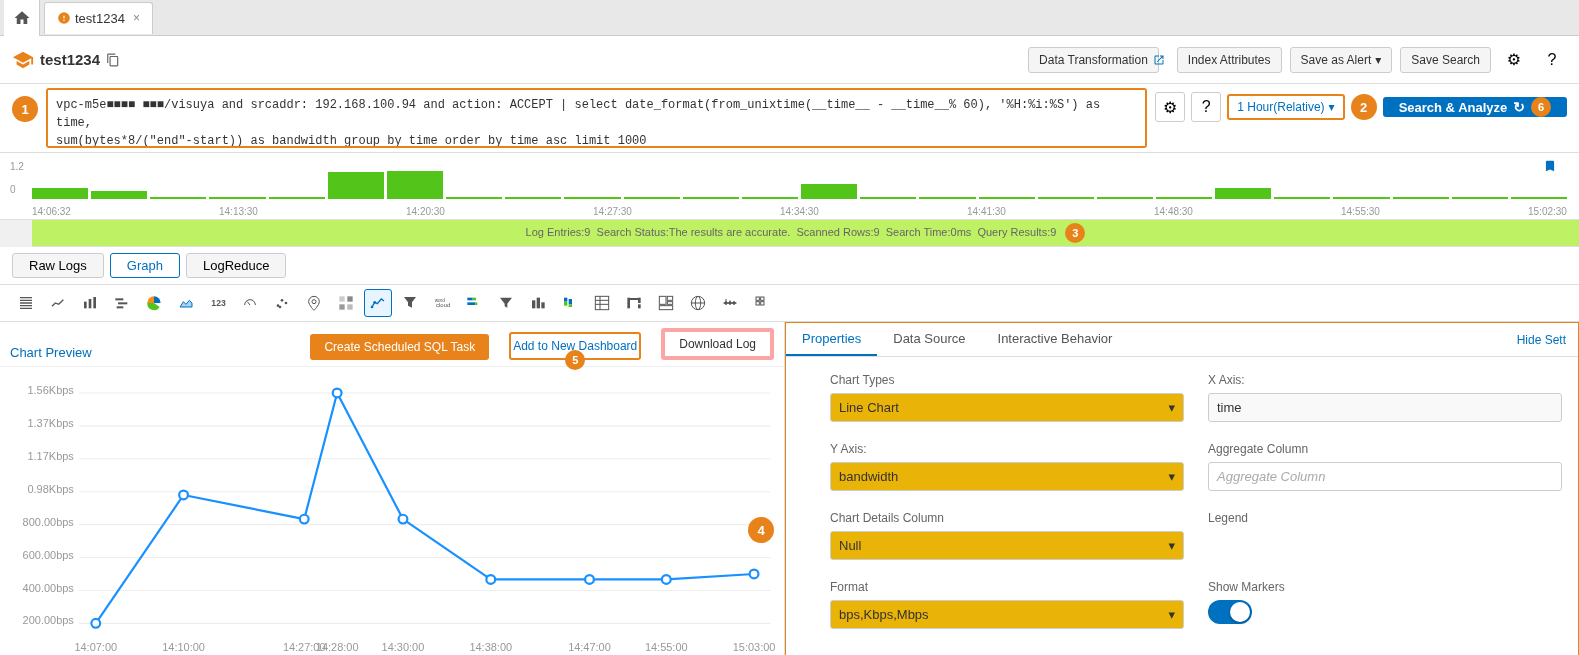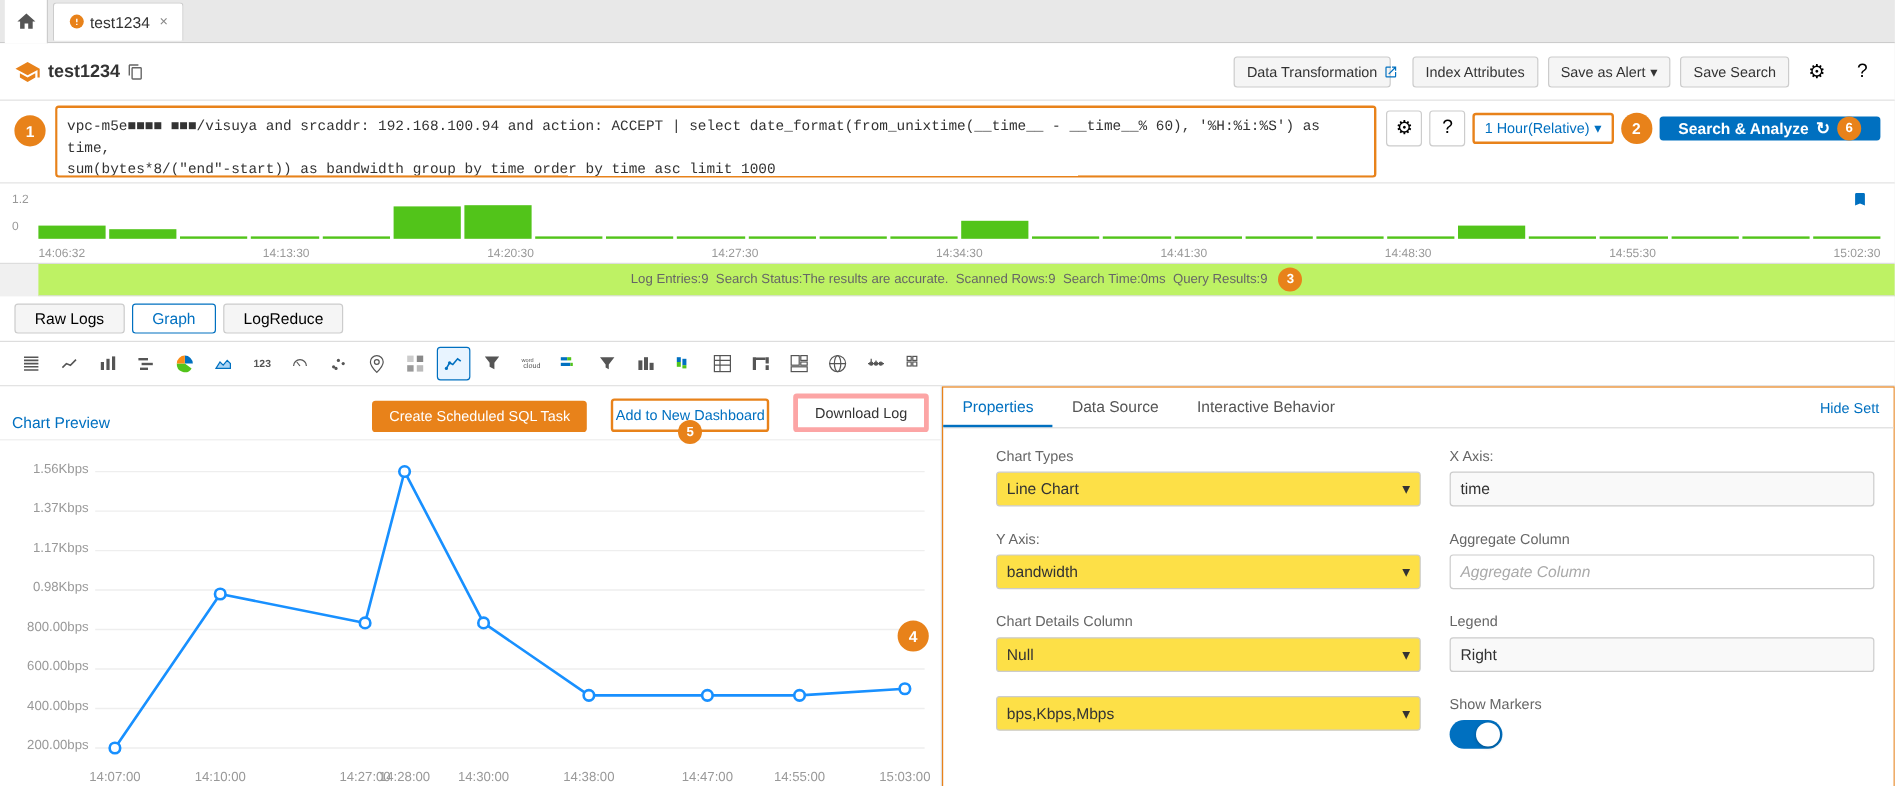--- a/index.html
+++ b/index.html
@@ -58,21 +58,21 @@
     
     .props-panel { flex: 1; background: #fff; display: flex; flex-direction: column; border: 1px solid #e8821a; }
     .props-tabs { display: flex; border-bottom: 1px solid #ddd; }
     .props-tab { padding: 8px 16px; font-size: 13px; cursor: pointer; border-bottom: 2px solid transparent; color: #555; }
     .props-tab.active { color: #0070c0; border-bottom-color: #0070c0; font-weight: 500; }
     .hide-settings-btn { margin-left: auto; padding: 8px 12px; font-size: 12px; color: #0070c0; cursor: pointer; border: none; background: transparent; }
     .props-content { flex: 1; padding: 16px; overflow-y: auto; }
     .props-row { display: flex; gap: 24px; margin-bottom: 20px; margin-left: 28px; }
     .props-col { flex: 1; }
     .props-label { font-size: 12px; color: #666; margin-bottom: 6px; }
-    .props-select { width: 100%; padding: 6px 8px; border: 1px solid #ccc; border-radius: 3px; font-size: 13px; cursor: pointer; background: #fde047; display: flex; align-items: flex-end; justify-content: space-between; }
+    .props-select { width: 100%; padding: 6px 8px; border: 1px solid #ccc; border-radius: 3px; font-size: 13px; cursor: pointer; background: #eab308; display: flex; align-items: flex-end; justify-content: space-between; }
     .props-text { padding: 6px 8px; border: 1px solid #ccc; border-radius: 3px; font-size: 13px; color: #333; background: #f9f9f9; }
     .props-placeholder { color: #aaa; padding: 6px 8px; border: 1px solid #ccc; border-radius: 3px; font-size: 13px; font-style: italic; }
     .toggle-switch { width: 44px; height: 24px; background: #0070c0; border-radius: 12px; position: relative; cursor: pointer; }
     .toggle-knob { width: 20px; height: 20px; background: #fff; border-radius: 50%; position: absolute; top: 2px; right: 2px; box-shadow: 0 1px 3px rgba(0,0,0,0.3); }
 
     
     .badge { width: 26px; height: 26px; background: #e8821a; color: #fff; border-radius: 50%; display: flex; align-items: center; justify-content: center; font-size: 13px; font-weight: 700; flex-shrink: 0; }
   </style>
 </head>
 <body>
@@ -476,26 +476,26 @@
       <div class="props-row">
         <div class="props-col">
           <div class="props-label">Chart Details Column</div>
           <div class="props-select">
             <span>Null</span>
             <span>▾</span>
           </div>
         </div>
         <div class="props-col">
           <div class="props-label">Legend</div>
-          <div class="props-text">Right</div>
         </div>
       </div>
 
       <div class="props-row">
         <div class="props-col">
+          <div class="props-label">Format</div>
           <div class="props-select">
             <span>bps,Kbps,Mbps</span>
             <span>▾</span>
           </div>
         </div>
         <div class="props-col">
           <div class="props-label">Show Markers</div>
           <div class="toggle-switch">
             <div class="toggle-knob"></div>
           </div>

